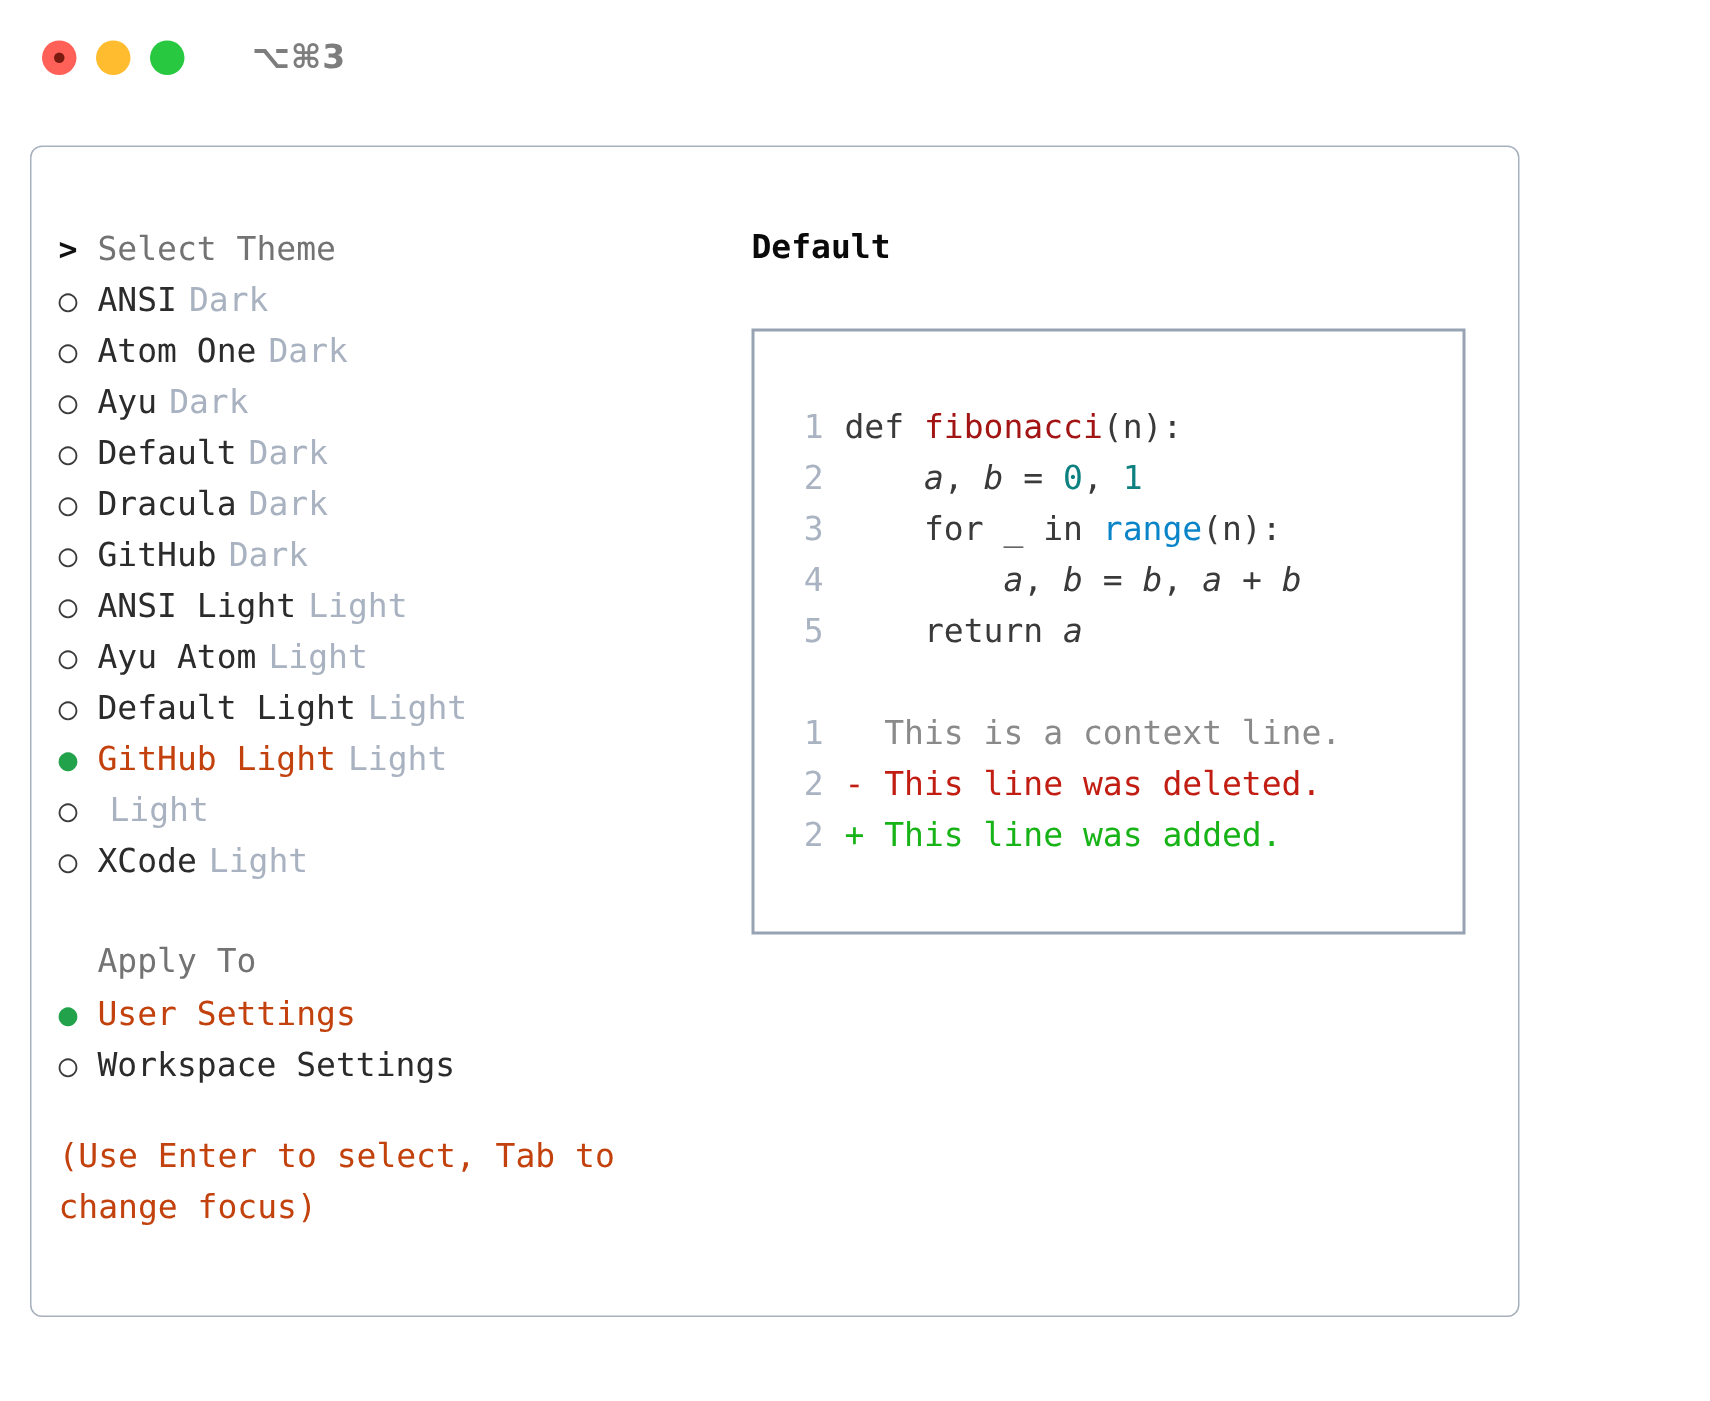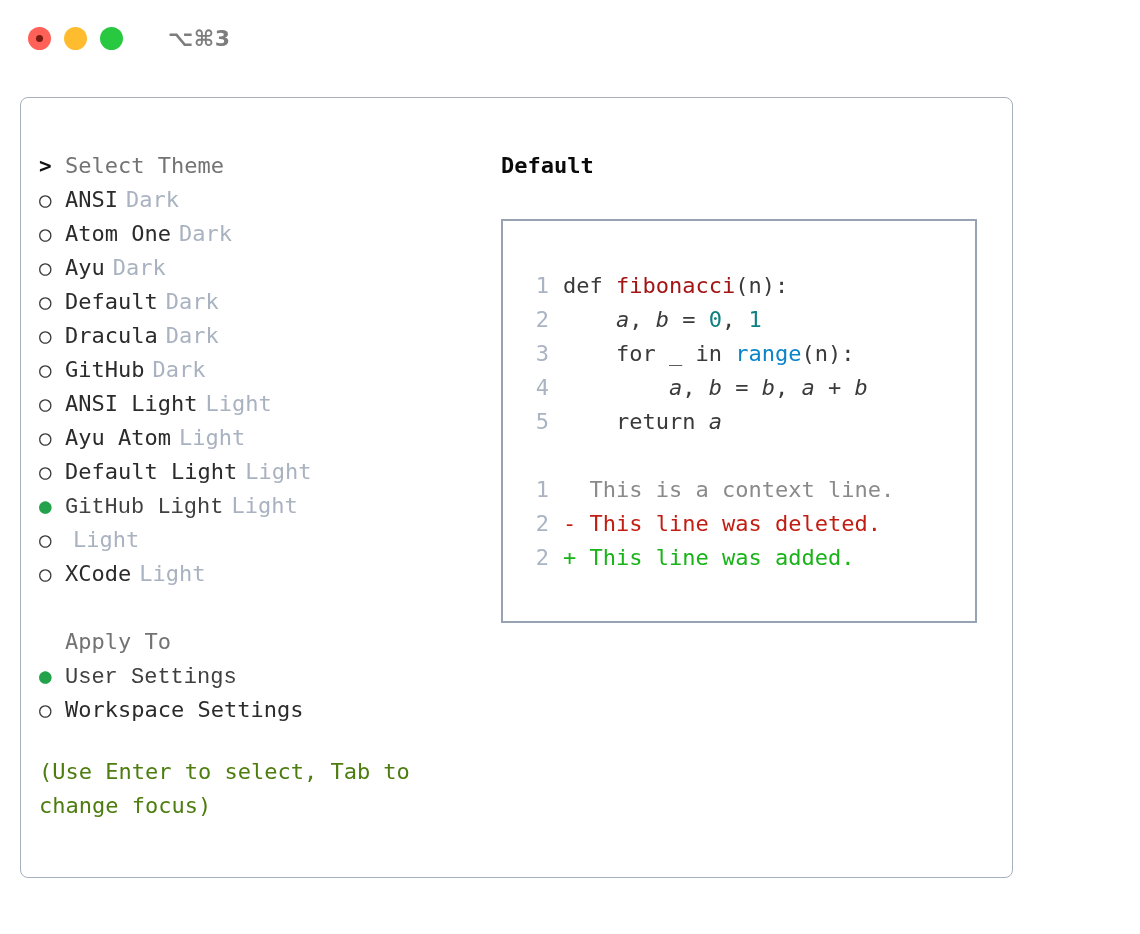--- a/index.html
+++ b/index.html
@@ -112,32 +112,32 @@
     font-weight: bold;
   }
   .marker.dot-filled {
     color: #22a34b;
   }
   .row-label { color: #2b2b2b; }
   .row-label.header {
     color: #737373;
     font-weight: normal;
   }
-  .row-label.selected { color: #404040; font-family: Liberation Mono, monospace; }
+  .row-label.selected { color: #c2410c; }
   .row-tag {
     color: #a9b2c0;
     margin-left: 8px;
   }
   .spacer-row { height: 34px; }
 
   .hint {
     margin-top: 28px;
     font-size: 22px;
     line-height: 34px;
-    color: #4d7c0f;
+    color: #c2410c;
     width: 410px;
   }
 
   
   .preview-title {
     font-size: 22px;
     font-weight: bold;
     color: #0a0a0a;
     line-height: 34px;
     margin-bottom: 0;

